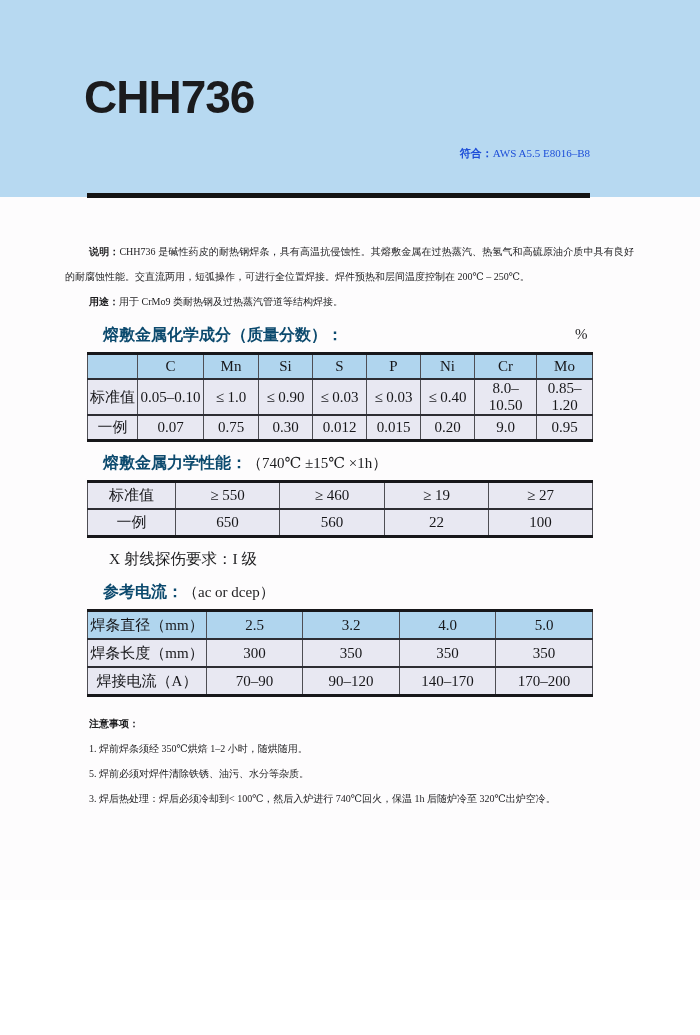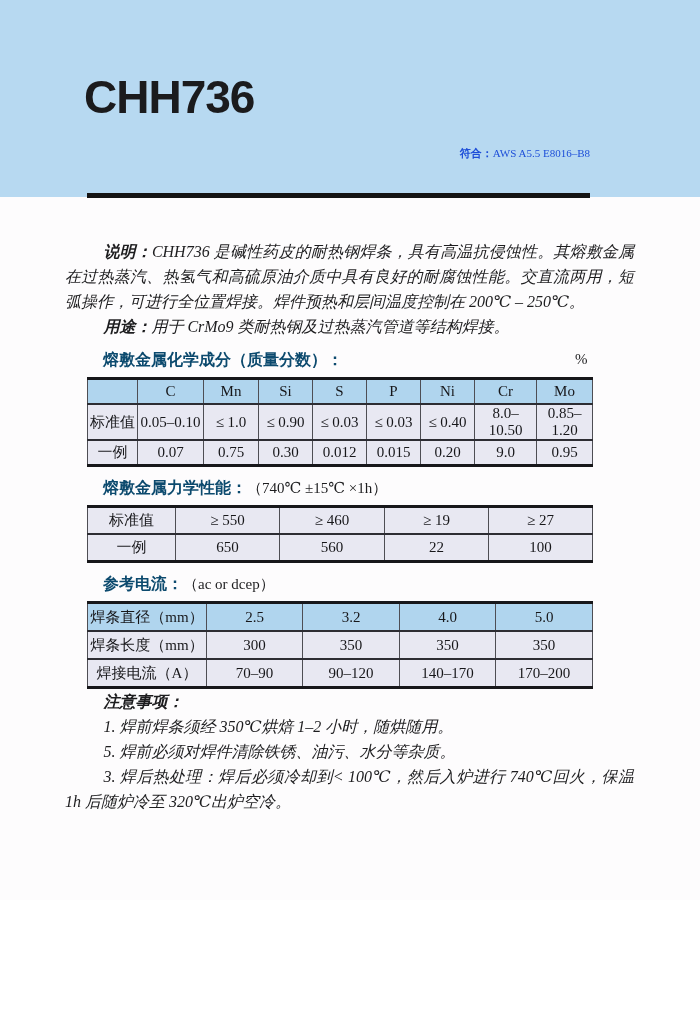--- a/index.html
+++ b/index.html
@@ -16,21 +16,21 @@
     font-family:"Liberation Sans","DejaVu Sans",sans-serif;
     font-weight:bold; font-size:46px; line-height:1.0; letter-spacing:-1px; color:#1b1b1d;
   }
   .compliance { position:absolute; top:143px; right:110px; font-size:11px; line-height:20px; color:#1d4ed8; }
   .compliance .lbl-b { font-family:"Liberation Sans","DejaVu Sans",sans-serif; font-weight:bold; }
   .hero-rule { position:absolute; top:193px; left:87px; width:503px; height:5px; background:#141414; }
 
   
   .body-text { position:absolute; top:197px; left:0; width:700px; }
   .inner { margin:42px 66px 0 65px; }
-  p.para { margin:0; font-size:16px; line-height:25px; text-indent:2.4em; text-align:justify;font-style:italic; }
+  p.para { margin:0; font-size:10px; line-height:25px; text-indent:2.4em; text-align:justify; }
   .lead-b { font-family:"Liberation Sans","DejaVu Sans",sans-serif; font-weight:bold; }
 
   .sec-head { position:relative; margin:11px 0 5px 38px; height:22px; font-size:16px; white-space:nowrap; }
   .sec-title { font-family:"Liberation Sans","DejaVu Sans",sans-serif; font-weight:bold; color:#0c4a6e; }
   .sec-cond { font-size:15px; }
   .unit { position:absolute; left:472px; top:1px; font-size:15px; }
 
   table.tbl {
     border-collapse:collapse; table-layout:fixed; margin-left:22px; width:505px;
     border-top:3px solid #17171a; border-bottom:3px solid #17171a;
@@ -42,21 +42,21 @@
   }
   table.tbl tr + tr td { border-top:2px solid #2d2d33; }
   table.tbl tr.hrow td { background:#b0d5ee; }
   table.mech tr.hrow td { height:40px; }
   table.mech td, table.cur td { height:25px; }
   table.cur td { height:26px; }
   .hcell-l1, .hcell-l2 { line-height:19px; }
 
   .xray { margin:9px 0 0 44px; font-size:15.5px; line-height:24px; }
 
-  .notes { }
+  .notes { margin-top:14px; }
   .pageno { position:absolute; left:72px; top:976px; font-size:13.5px; color:#2d2d2d;text-align:right; }
 </style>
 </head>
 <body>
 
 <div class="page">
 
   <div class="hero">
     <h1 class="product-code">CHH736</h1>
     <div class="compliance">
@@ -145,20 +145,21 @@
           </tr>
           <tr>
             <td>一例</td>
             <td>650</td>
             <td>560</td>
             <td>22</td>
             <td>100</td>
           </tr>
         </tbody>
       </table>
+      <p class="xray">X 射线探伤要求：I 级</p>
 
       <div class="sec-head">
         <span class="sec-title">参考电流：</span><span class="sec-cond">（ac or dcep）</span>
       </div>
       <table class="tbl cur">
         <colgroup>
           <col style="width:119px">
             <col style="width:96px">
             <col style="width:97px">
             <col style="width:96px">

